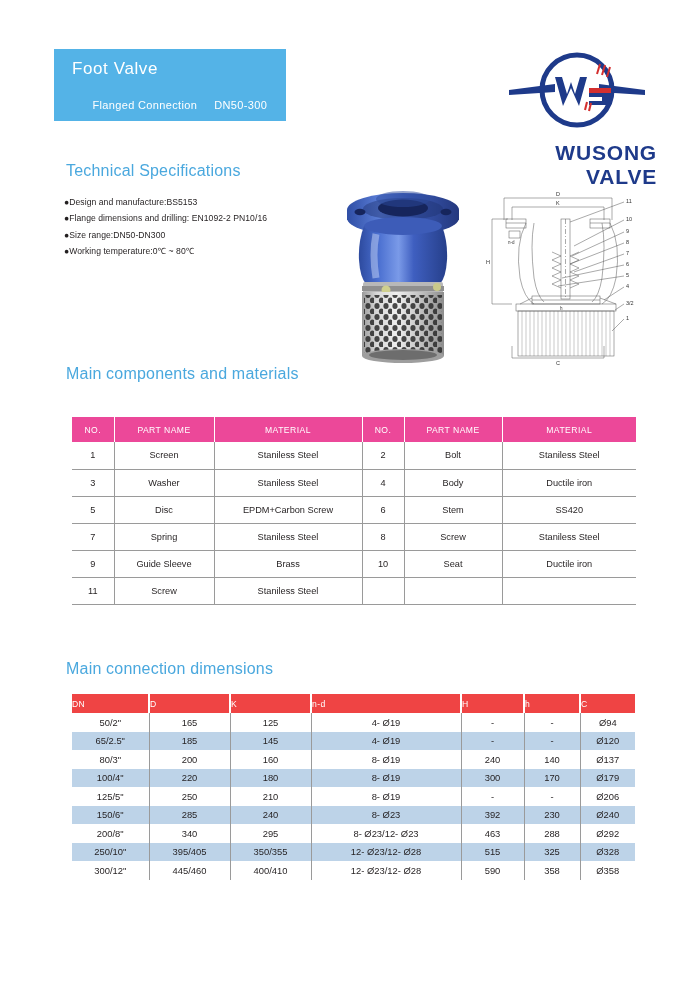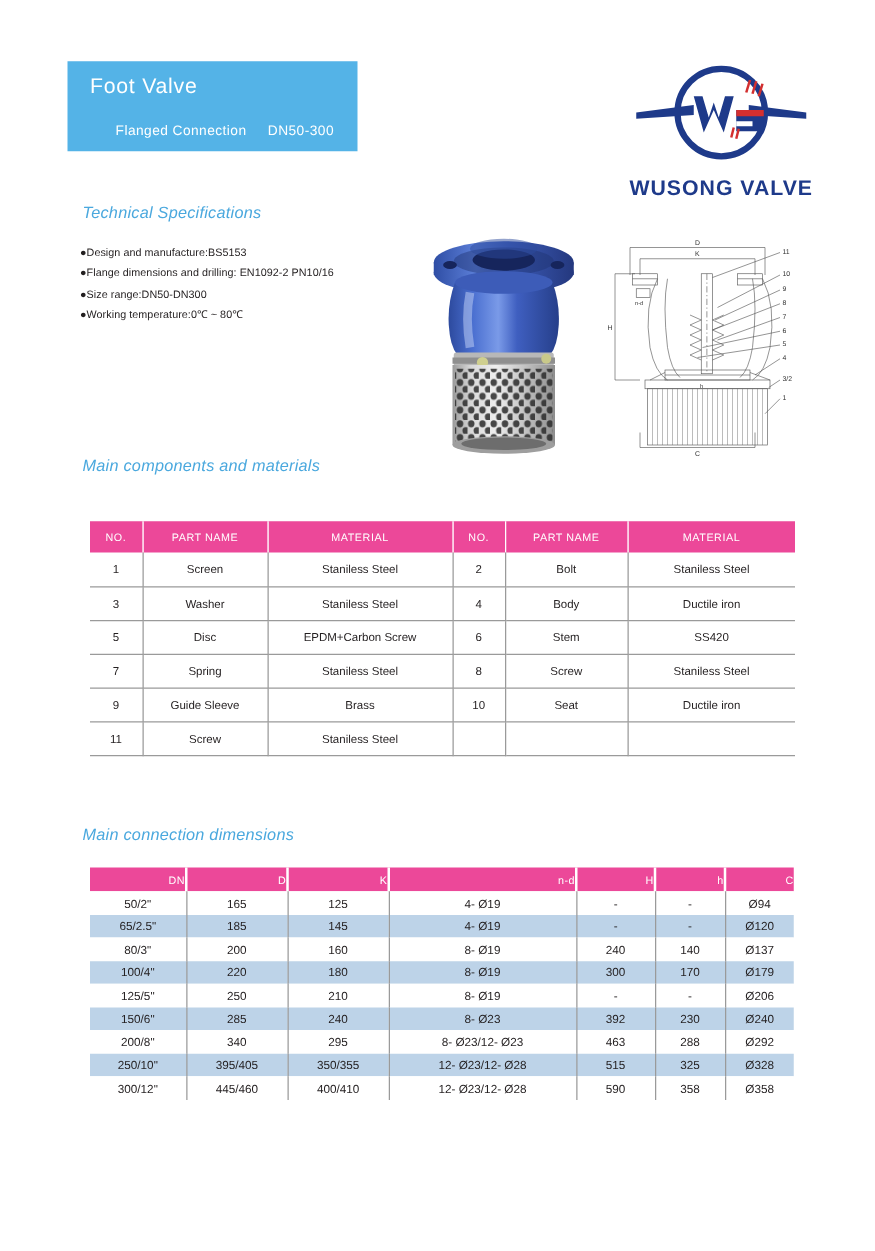--- a/index.html
+++ b/index.html
@@ -28,30 +28,29 @@
     white-space: pre;
   }
 
   
   .logo-wrap {
     position: absolute; left: 497px; top: 44px;
     width: 160px; text-align: center;
   }
   .logo-mark { width: 160px; height: 96px; display: block; }
   .logo-text {
-    color: #1e3a8a; font-size: 17px; font-weight: bold;
-    letter-spacing: .8px; margin-top: 1px;
+    color: #1e3a8a; font-size: 21px; font-weight: bold;
+    letter-spacing: .8px; margin-top: 1px; text-align: right;
   }
 
   
   .section-h {
     position: absolute;
-    color: #4aa8de; font-size: 13px; font-weight: 400;
+    color: #4aa8de; font-size: 16px; font-weight: 400;
     letter-spacing: .2px;
-    font-style: italic;
   }
 
   
   .spec-list { position: absolute; left: 64px; top: 194px; width: 300px; }
   .spec-item {
     font-size: 8.6px; color: #231f20;
     line-height: 16.4px; letter-spacing: .05px; white-space: nowrap;
   }
   .spec-item .dot { font-size: 8.6px; }
 
@@ -84,23 +83,23 @@
   .mat-table td:last-child { border-right: none; }
   .mat-table tr:last-child td { border-bottom: 1px solid #9a9a9a; }
   .mat-table td.empty { border-right: 1px solid #9a9a9a; }
   .mat-table tr:last-child td.blank-last { border-right: none; }
 
   .dim-table {
     position: absolute; left: 72px; top: 694px; width: 563px;
     table-layout: fixed;
   }
   .dim-table th {
-    background: #ec4899; color: #ffffff;
+    background: #ef4444; color: #ffffff;
     font-size: 8.6px; font-weight: 400; letter-spacing: .4px;
-    height: 19px; text-align: right;
+    height: 19px; text-align: left;
     border-right: 2px solid #ffffff;
   }
   .dim-table th:last-child { border-right: none; }
   .dim-table td {
     height: 18.5px; text-align: center;
     font-size: 9.4px; color: #231f20;
     border-right: 1px solid #9a9a9a;
   }
   .dim-table td:last-child { border-right: none; }
   .dim-table tbody tr:nth-child(even) td { background: #bdd3e8; }

